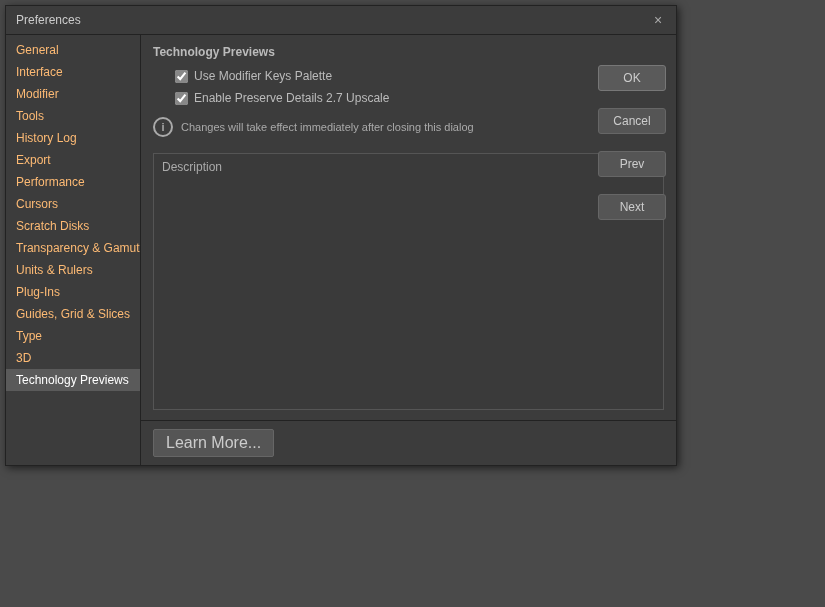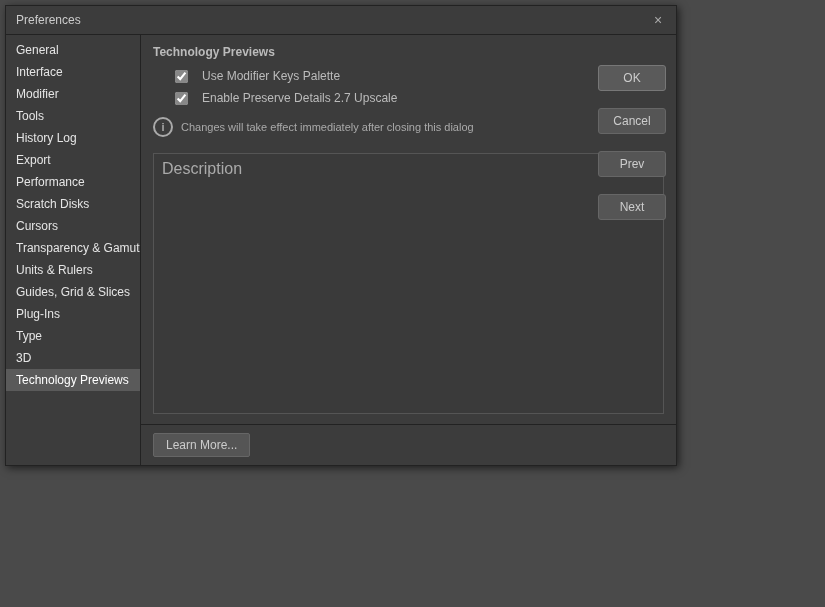--- a/index.html
+++ b/index.html
@@ -44,21 +44,21 @@
     .sidebar {
       width: 135px;
       background: #3c3c3c;
       border-right: 1px solid #222;
       padding: 4px 0;
       min-height: 430px;
     }
     .sidebar-item {
       padding: 4px 10px;
       cursor: pointer;
-      color: #e5e5e5;
+      color: #fdba74;
       font-size: 12px;
       white-space: nowrap;
     }
     .sidebar-item.active {
       background: #5a5a5a;
       color: #fff;
     }
     .main {
       flex: 1;
       padding: 10px 12px;
@@ -68,21 +68,21 @@
     .section-title {
       color: #bbb;
       font-size: 12px;
       font-weight: bold;
       margin-bottom: 10px;
     }
     .checkbox-row {
       display: flex;
       align-items: center;
       margin-bottom: 8px;
-      gap: 14px;
+      gap: 6px;
       color: #bbb;
       font-size: 12px;
       padding-left: 22px;
     }
     .checkbox-row input[type="checkbox"] {
       width: 13px;
       height: 13px;
       cursor: pointer;
       accent-color: #888;
     }
@@ -111,38 +111,38 @@
     .description-box {
       border: 1px solid #555;
       background: #3a3a3a;
       flex: 1;
       min-height: 180px;
       padding: 6px;
       position: relative;
     }
     .description-label {
       color: #aaa;
-      font-size: 16px;
+      font-size: 12px;
       position: absolute;
       top: 6px;
       left: 8px;
     }
     .bottom-bar {
       display: flex;
       align-items: center;
       padding: 8px 12px;
       border-top: 1px solid #222;
       background: #3c3c3c;
     }
     .learn-more-btn {
       background: #555;
       color: #ccc;
       border: 1px solid #666;
       padding: 4px 12px;
-      font-size: 12px;
+      font-size: 16px;
       cursor: pointer;
       border-radius: 2px;
     }
     .right-btns {
       position: absolute;
       top: 30px;
       right: 10px;
       display: flex;
       flex-direction: column;
       gap: 17px;
@@ -179,26 +179,26 @@
   <div style="display:flex; flex-direction:row; position:relative;">
     <div class="sidebar">
 
     <div class="sidebar-item">General</div>
         <div class="sidebar-item">Interface</div>
         <div class="sidebar-item">Modifier</div>
         <div class="sidebar-item">Tools</div>
         <div class="sidebar-item">History Log</div>
         <div class="sidebar-item">Export</div>
         <div class="sidebar-item">Performance</div>
+        <div class="sidebar-item">Cursors</div>
         <div class="sidebar-item">Scratch Disks</div>
-        <div class="sidebar-item">Cursors</div>
         <div class="sidebar-item">Transparency &amp; Gamut</div>
         <div class="sidebar-item">Units &amp; Rulers</div>
+        <div class="sidebar-item">Plug-Ins</div>
         <div class="sidebar-item">Guides, Grid &amp; Slices</div>
-        <div class="sidebar-item">Plug-Ins</div>
         <div class="sidebar-item">Type</div>
         <div class="sidebar-item">3D</div>
         <div class="sidebar-item active">Technology Previews</div>
       </div>
     <div class="content-wrapper">
       <div class="main">
         <div class="section-title">Technology Previews</div>
         <div class="checkbox-row">
           <input type="checkbox" checked="" style="">
           <label>Use Modifier Keys Palette</label>

